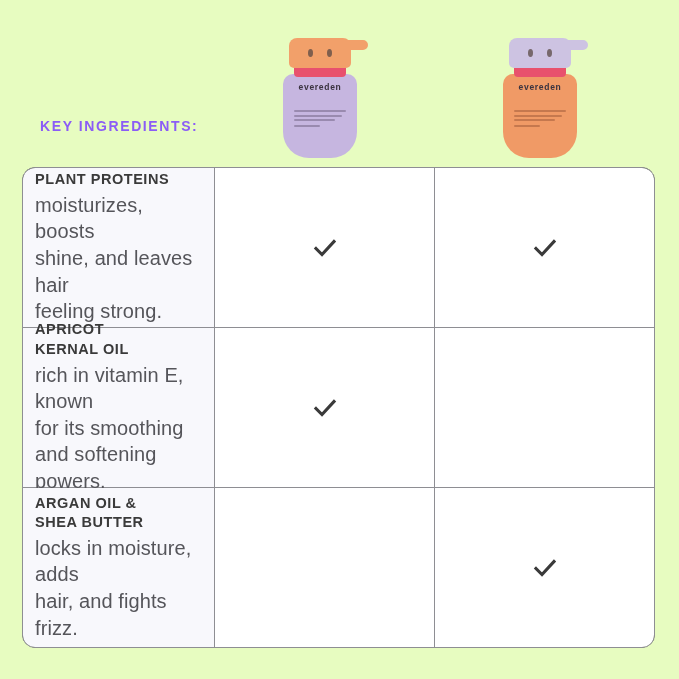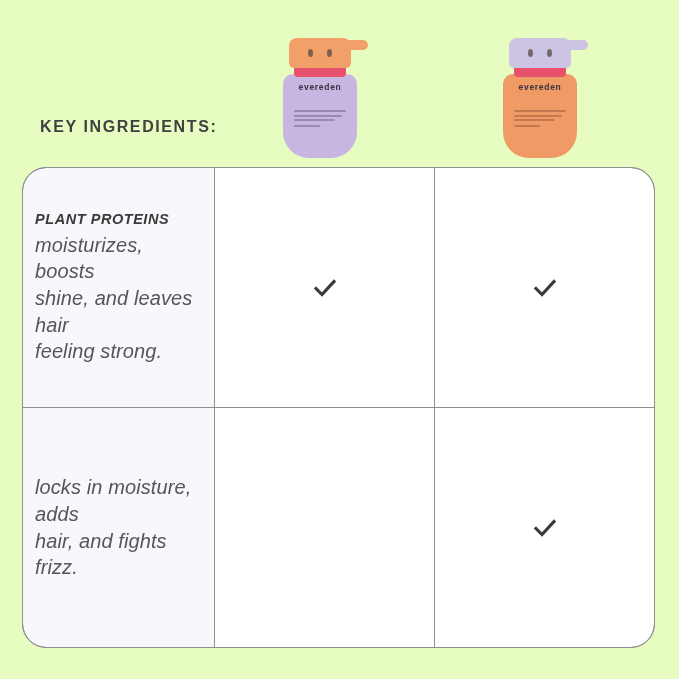--- a/index.html
+++ b/index.html
@@ -13,24 +13,24 @@
     font-family: "Liberation Sans", sans-serif;
     overflow: hidden;
     position: relative;
   }
 
   
   .page-title {
     position: absolute;
     left: 40px;
     top: 118px;
-    font-size: 16px;
+    font-size: 14px;
     font-weight: 700;
     letter-spacing: 1.6px;
-    color: #404040;
+    color: #8b5cf6;
     white-space: nowrap;
   }
 
   
   .bottles {
     position: absolute;
     left: 0;
     top: 0;
     width: 679px;
     height: 160px;
@@ -134,26 +134,25 @@
 
   
   .table {
     position: absolute;
     left: 22px;
     top: 167px;
     width: 633px;
     height: 481px;
     background: #000000;
     border: 1.3px solid #8e8e93;
-    border-radius: 24px;
+    border-radius: 13px;
     box-sizing: border-box;
     overflow: hidden;
     display: flex;
     flex-direction: column;
-    font-style: italic;
   }
   .row {
     display: flex;
     flex: 1 1 0;
     border-bottom: 1.3px solid #8e8e93;
     min-height: 0;
   }
   .row:last-child { border-bottom: none; }
 
   .cell-desc {
@@ -261,23 +260,44 @@
         <path d="M4 13.5 L10 19.5 L22 6.5" fill="none" stroke="#3a3a3a" stroke-width="3.1" stroke-linecap="square" stroke-linejoin="miter"></path>
       </svg>
     </div>
     <div class="cell-check">
       <svg class="check" viewBox="0 0 26 26">
         <path d="M4 13.5 L10 19.5 L22 6.5" fill="none" stroke="#3a3a3a" stroke-width="3.1" stroke-linecap="square" stroke-linejoin="miter"></path>
       </svg>
     </div>
   </div>
 
-
   <div class="row">
     <div class="cell-desc">
+      <div class="ing-name">APRICOT
+KERNAL OIL</div>
+      <div class="ing-desc">rich in vitamin E, known
+for its smoothing
+and softening powers.</div>
+    </div>
+    <div class="cell-check">
+      <svg class="check" viewBox="0 0 26 26">
+        <path d="M4 13.5 L10 19.5 L22 6.5" fill="none" stroke="#3a3a3a" stroke-width="3.1" stroke-linecap="square" stroke-linejoin="miter"></path>
+      </svg>
+    </div>
+    <div class="cell-check">
+      <svg class="check hidden" viewBox="0 0 26 26">
+        <path d="M4 13.5 L10 19.5 L22 6.5" fill="none" stroke="#3a3a3a" stroke-width="3.1" stroke-linecap="square" stroke-linejoin="miter"></path>
+      </svg>
+    </div>
+  </div>
+
+  <div class="row">
+    <div class="cell-desc">
+      <div class="ing-name">ARGAN OIL &amp;
+SHEA BUTTER</div>
       <div class="ing-desc">locks in moisture, adds
 hair, and fights frizz.</div>
     </div>
     <div class="cell-check">
       <svg class="check hidden" viewBox="0 0 26 26">
         <path d="M4 13.5 L10 19.5 L22 6.5" fill="none" stroke="#3a3a3a" stroke-width="3.1" stroke-linecap="square" stroke-linejoin="miter"></path>
       </svg>
     </div>
     <div class="cell-check">
       <svg class="check" viewBox="0 0 26 26">

